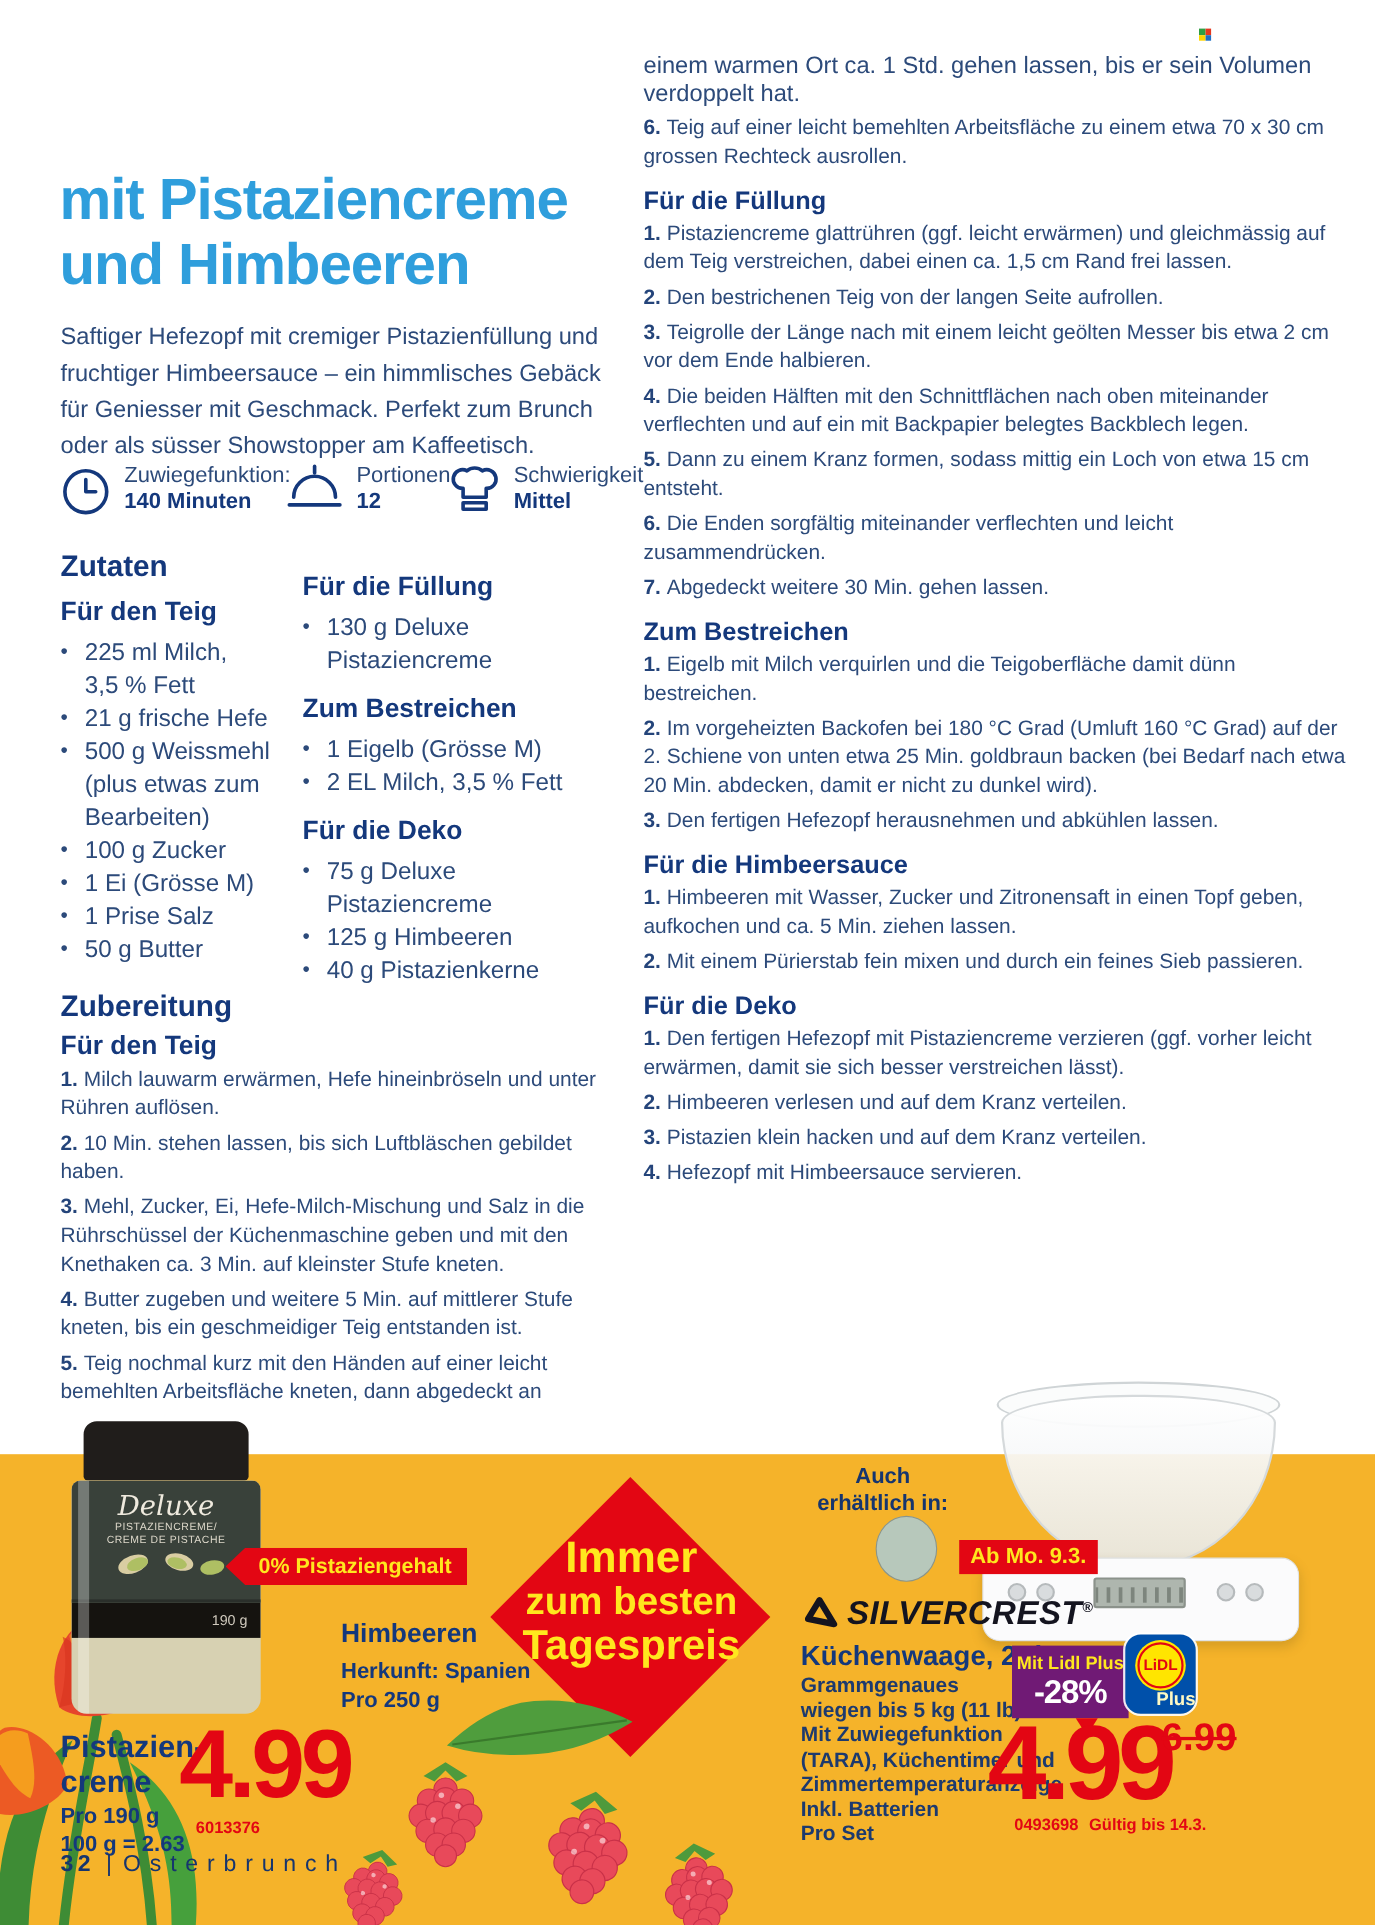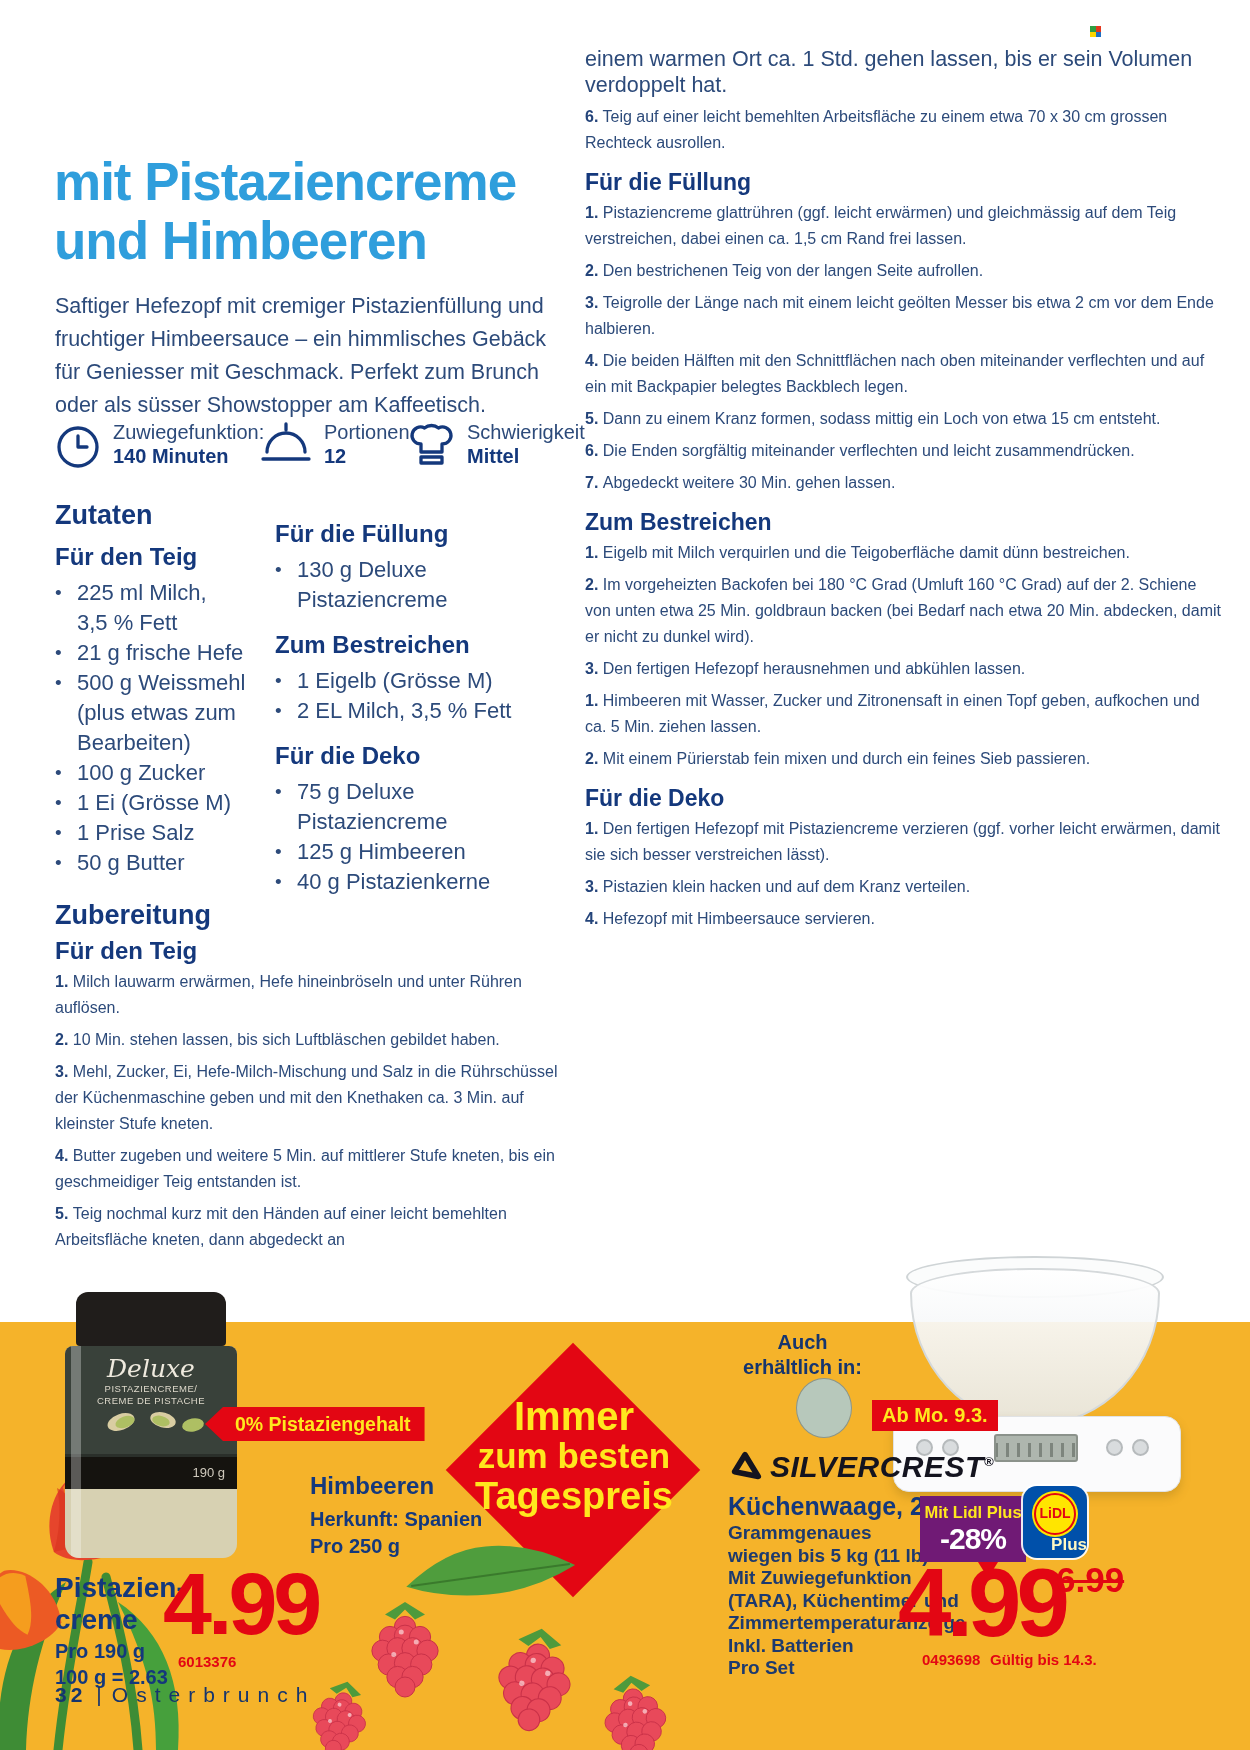--- a/index.html
+++ b/index.html
@@ -28,21 +28,21 @@
   .ing-group + .ing-group{margin-top:16px;}
   .ing-item{display:flex;font-size:22px;line-height:30px;color:#2c4a7a;}
   .ing-item .bullet{width:22px;flex:0 0 22px;font-size:19px;}
   .ing-item .ing-text{white-space:pre-line;}
 
   
   .method-left{position:absolute;left:55px;top:900px;width:515px;}
   .zub-heading{font-size:27px;font-weight:800;color:#14387c;margin:0;}
   .sub-heading{font-size:23px;font-weight:800;color:#14387c;margin:13px 0 4px 0;}
   .method-left .sub-heading{margin-top:6px;font-size:24px;}
-  .step{font-size:16px;line-height:26px;margin:0 0 6px 0;color:#2c4a7a;}
+  .step{font-size:19px;line-height:26px;margin:0 0 6px 0;color:#2c4a7a;}
   .step-n{font-weight:800;color:#24447a;}
   .rc{position:absolute;left:585px;top:46px;width:640px;}
   .cont-para{font-size:21.5px;line-height:26px;margin:0 0 6px 0;}
 
   
   .promo-bg{position:absolute;left:0;top:1322px;width:1250px;height:428px;background:#f5b32a;z-index:1;}
 
   .tulips{position:absolute;left:-12px;top:1282px;z-index:2;}
   
   .jar{position:absolute;left:62px;top:1292px;width:178px;z-index:3;}
@@ -301,24 +301,26 @@
         <div class="step"><span class="step-n">2. </span><span>Den bestrichenen Teig von der langen Seite aufrollen.</span></div>
         <div class="step"><span class="step-n">3. </span><span>Teigrolle der Länge nach mit einem leicht geölten Messer bis etwa 2 cm vor dem Ende halbieren.</span></div>
         <div class="step"><span class="step-n">4. </span><span>Die beiden Hälften mit den Schnittflächen nach oben miteinander verflechten und auf ein mit Backpapier belegtes Backblech legen.</span></div>
         <div class="step"><span class="step-n">5. </span><span>Dann zu einem Kranz formen, sodass mittig ein Loch von etwa 15 cm entsteht.</span></div>
         <div class="step"><span class="step-n">6. </span><span>Die Enden sorgfältig miteinander verflechten und leicht zusammendrücken.</span></div>
         <div class="step"><span class="step-n">7. </span><span>Abgedeckt weitere 30 Min. gehen lassen.</span></div>
         <div class="sub-heading">Zum Bestreichen</div>
         <div class="step"><span class="step-n">1. </span><span>Eigelb mit Milch verquirlen und die Teigoberfläche damit dünn bestreichen.</span></div>
         <div class="step"><span class="step-n">2. </span><span>Im vorgeheizten Backofen bei 180 °C Grad (Umluft 160 °C Grad) auf der 2. Schiene von unten etwa 25 Min. goldbraun backen (bei Bedarf nach etwa 20 Min. abdecken, damit er nicht zu dunkel wird).</span></div>
         <div class="step"><span class="step-n">3. </span><span>Den fertigen Hefezopf herausnehmen und abkühlen lassen.</span></div>
+        <div class="sub-heading">Für die Himbeersauce</div>
         <div class="step"><span class="step-n">1. </span><span>Himbeeren mit Wasser, Zucker und Zitronensaft in einen Topf geben, aufkochen und ca. 5 Min. ziehen lassen.</span></div>
         <div class="step"><span class="step-n">2. </span><span>Mit einem Pürierstab fein mixen und durch ein feines Sieb passieren.</span></div>
         <div class="sub-heading">Für die Deko</div>
         <div class="step"><span class="step-n">1. </span><span>Den fertigen Hefezopf mit Pistaziencreme verzieren (ggf. vorher leicht erwärmen, damit sie sich besser verstreichen lässt).</span></div>
+        <div class="step"><span class="step-n">2. </span><span>Himbeeren verlesen und auf dem Kranz verteilen.</span></div>
         <div class="step"><span class="step-n">3. </span><span>Pistazien klein hacken und auf dem Kranz verteilen.</span></div>
         <div class="step"><span class="step-n">4. </span><span>Hefezopf mit Himbeersauce servieren.</span></div>
       </div>
   </div>
 
   <div class="promo-bg"></div>
 
   <svg class="tulips" width="235" height="468" viewBox="0 0 235 468">
     <g stroke="#3e8c35" stroke-width="9" fill="none" stroke-linecap="round">
       <path d="M70 468 C78 390 92 330 100 280"></path>

